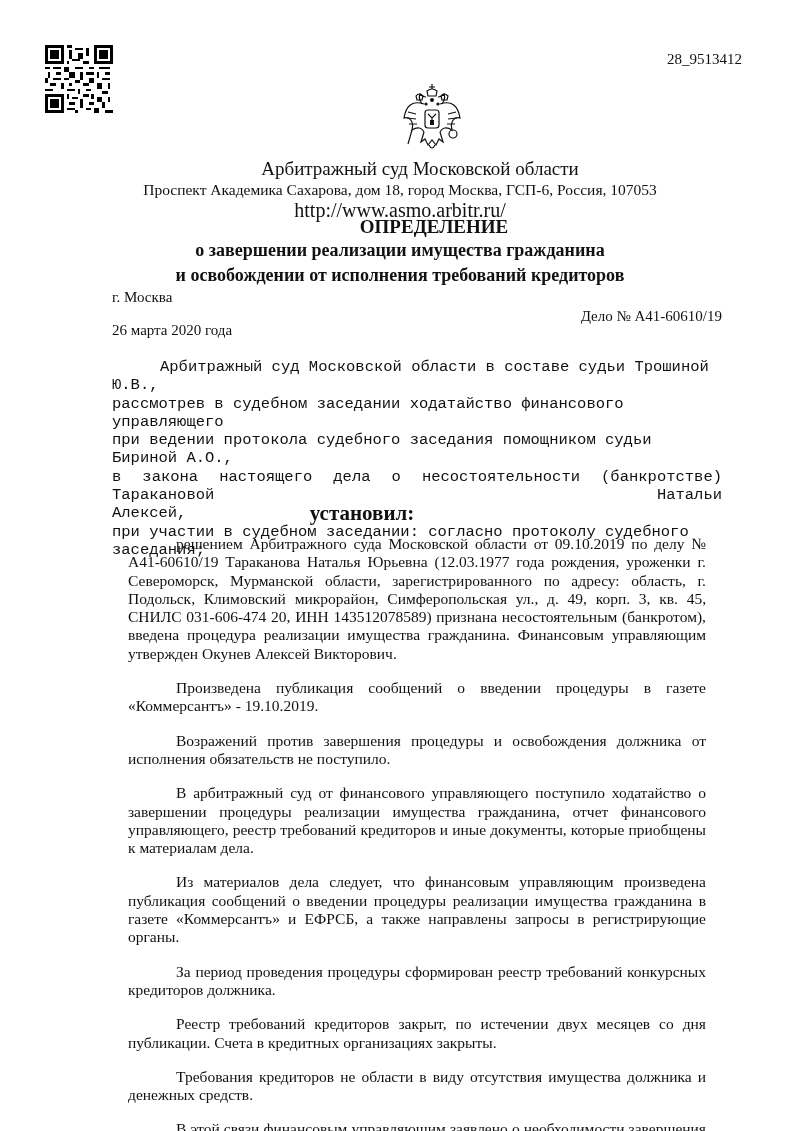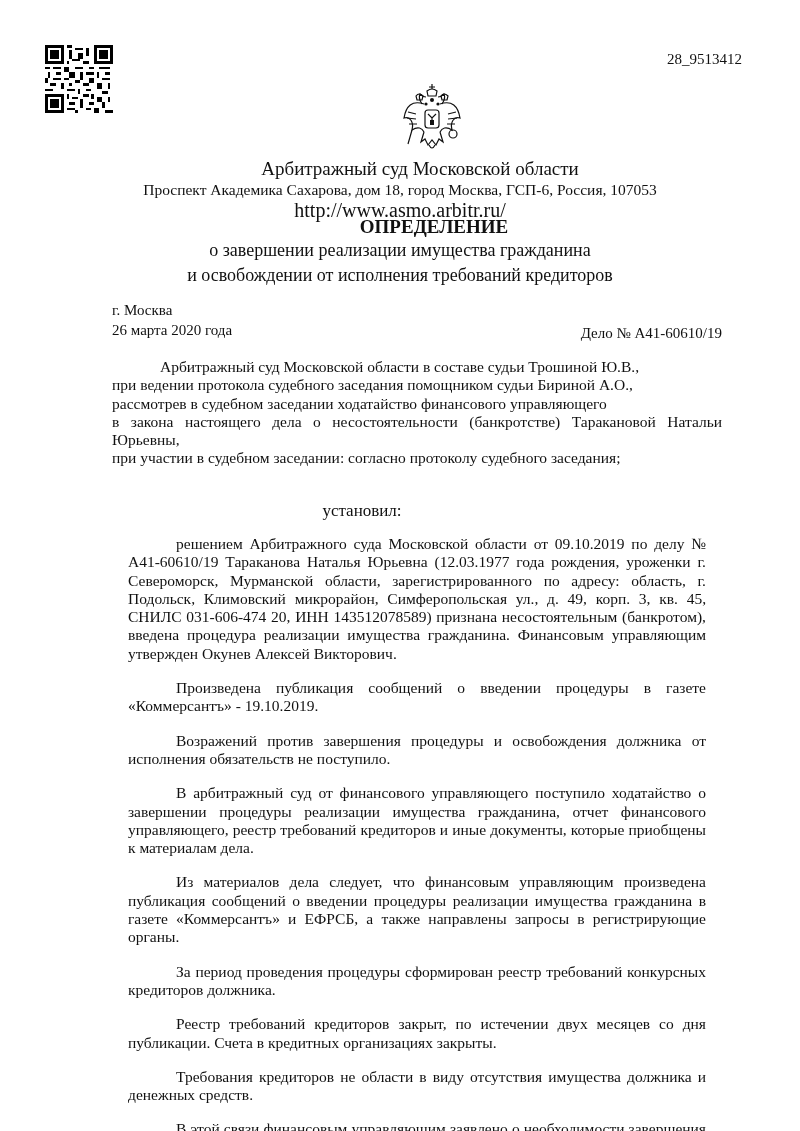--- a/index.html
+++ b/index.html
@@ -6,30 +6,30 @@
   body { width: 800px; height: 1131px; position: relative; overflow: hidden;
          font-family: "Liberation Serif", "DejaVu Serif", serif; color: #111; }
   .qr { position: absolute; left: 45px; top: 45px; width: 68px; height: 68px; }
   .doc-id { position: absolute; right: 58px; top: 50px; font-size: 15px; }
   .emblem { position: absolute; left: 402px; top: 82px; width: 60px; height: 74px; }
   .center { position: absolute; left: 0; width: 800px; text-align: center; }
   .court-name { top: 158px; font-size: 19px; font-weight: normal; padding-left: 20px; }
   .court-address { top: 181px; font-size: 15.5px; }
   .court-url { top: 199px; font-size: 20px; }
   .doc-type { top: 216px; font-size: 19px; font-weight: bold; margin-left: 34px; }
-  .doc-subject { top: 238px; font-size: 18px; font-weight: normal; line-height: 25px; }
+  .doc-subject { top: 238px; font-size: 18px; font-weight: bold; line-height: 25px; }
   .line { position: absolute; font-size: 15px; line-height: 18px; white-space: nowrap; }
   .left { left: 112px; }
   .right { right: 78px; }
   .body { position: absolute; left: 112px; width: 610px; font-size: 15.5px; line-height: 18.3px; }
-  .intro p { margin: 0; }
+  .intro p { margin: 0; font-family: Liberation Mono, monospace; }
   .intro .ind { text-indent: 48px; }
   .intro .just { text-align: justify; text-align-last: justify; }
   .established { position: absolute; left: 0; width: 724px; text-align: center; top: 501px;
-                 font-size: 17px; font-weight: normal; }
+                 font-size: 21px; font-weight: bold; }
   .paras p { margin: 16px; text-indent: 48px; text-align: justify; }
 </style>
 </head>
 <body>
 
 <svg class="qr" viewBox="0 0 25 25" shape-rendering="crispEdges">
   <rect x="0" y="0" width="25" height="25" fill="#fff"></rect>
   <g fill="#000">
     <rect x="0" y="0" width="7" height="7"></rect>
       <rect x="1" y="1" width="5" height="5" fill="#fff"></rect>
@@ -123,30 +123,30 @@
 
 <div class="center court-name">Арбитражный суд Московской области</div>
 <div class="center court-address">Проспект Академика Сахарова, дом 18, город Москва, ГСП-6, Россия, 107053</div>
 <div class="center court-url">http://www.asmo.arbitr.ru/</div>
 <div class="center doc-type">ОПРЕДЕЛЕНИЕ</div>
 <div class="center doc-subject">
   <div>о завершении реализации имущества гражданина</div>
   <div>и освобождении от исполнения требований кредиторов</div>
 </div>
 
-<div class="line left" style="top:301px;text-align:right;">г. Москва</div>
+<div class="line left" style="top:288px;text-align:right;">г. Москва</div>
 <div class="line left" style="top:321px;">26 марта 2020 года</div>
-<div class="line right" style="top:324px;">Дело № А41-60610/19</div>
+<div class="line right" style="top:307px;">Дело № А41-60610/19</div>
 
 <div class="body intro" style="top:358px;">
   <p class="ind">Арбитражный суд Московской области в составе судьи Трошиной Ю.В.,</p>
+  <p>рассмотрев в судебном заседании ходатайство финансового управляющего</p>
   <p>при ведении протокола судебного заседания помощником судьи Бириной А.О.,</p>
-  <p>рассмотрев в судебном заседании ходатайство финансового управляющего</p>
   <p class="just">в закона настоящего дела о несостоятельности (банкротстве) Таракановой Натальи</p>
-  <p>Юрьевны,</p>
+  <p>Алексей,</p>
   <p>при участии в судебном заседании: согласно протоколу судебного заседания;</p>
 </div>
 
 <div class="established">установил:</div>
 
 <div class="body paras" style="top:519px;">
   <p>решением Арбитражного суда Московской области от 09.10.2019 по делу № А41-60610/19 Тараканова Наталья Юрьевна (12.03.1977 года рождения, уроженки г. Североморск, Мурманской области, зарегистрированного по адресу: область, г. Подольск, Климовский микрорайон, Симферопольская ул., д. 49, корп. 3, кв. 45, СНИЛС 031-606-474 20, ИНН 143512078589) признана несостоятельным (банкротом), введена процедура реализации имущества гражданина. Финансовым управляющим утвержден Окунев Алексей Викторович.</p>
   <p>Произведена публикация сообщений о введении процедуры в газете «Коммерсантъ» - 19.10.2019.</p>
   <p>Возражений против завершения процедуры и освобождения должника от исполнения обязательств не поступило.</p>
   <p>В арбитражный суд от финансового управляющего поступило ходатайство о завершении процедуры реализации имущества гражданина, отчет финансового управляющего, реестр требований кредиторов и иные документы, которые приобщены к материалам дела.</p>

